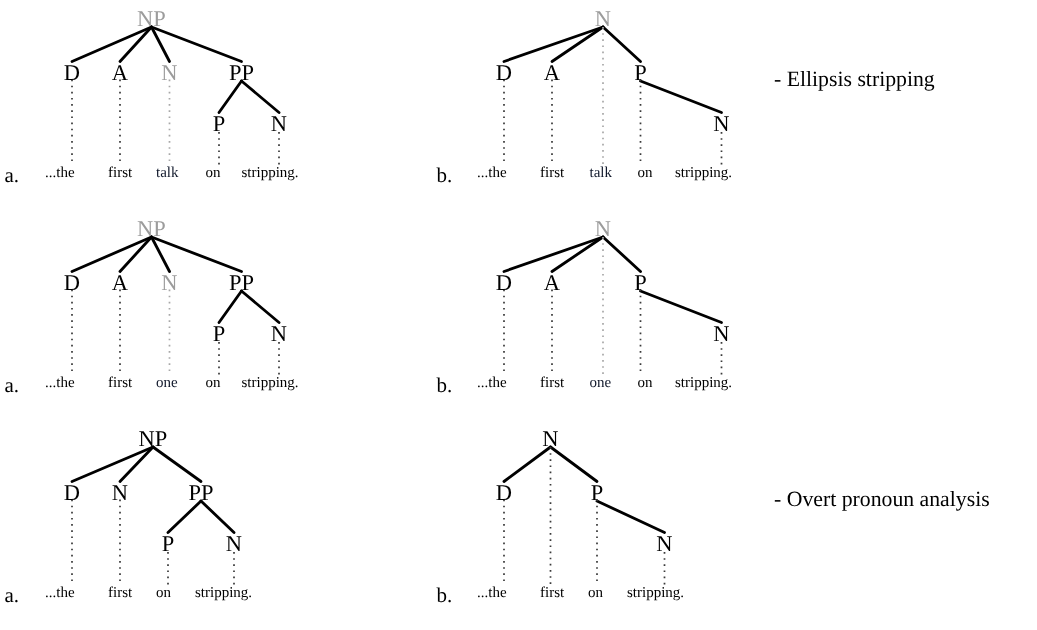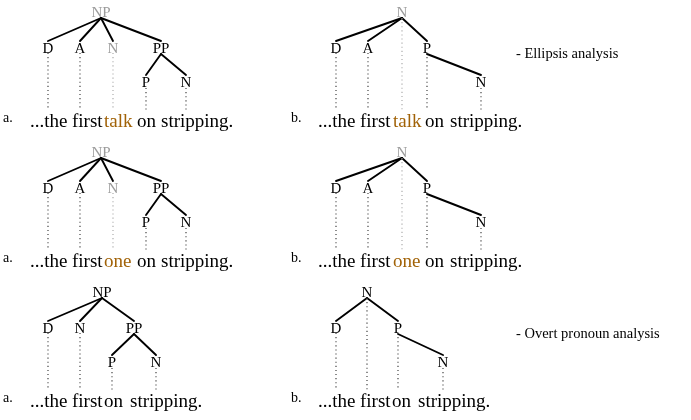--- a/index.html
+++ b/index.html
@@ -56,27 +56,27 @@
     stroke-dasharray: 1.1 3.0;
     stroke-linecap: butt;
     fill: none;
   }
   .leader.faded {
     stroke: #a8a8a8;
   }
   .sentence-text {
     position: absolute;
     font-family: "Liberation Serif", "DejaVu Serif", serif;
-    font-size: 19px;
+    font-size: 10px;
     white-space: pre;
     color: #000000;
     text-align: center;
   }
   .sentence-text.faded {
-    color: #a16207;
+    color: #0f172a;
   }
   .enum-label {
     position: absolute;
     font-family: "Liberation Serif", "DejaVu Serif", serif;
     font-size: 14px;
     color: #000000;
   }
   .analysis-caption {
     position: absolute;
     font-family: "Liberation Serif", "DejaVu Serif", serif;
@@ -129,21 +129,21 @@
       <span class="sentence-text" style="left: 72px; top: 110px;">first</span>
       <span class="sentence-text faded" style="left: 104px; top: 110px;">talk</span>
       <span class="sentence-text" style="left: 137px; top: 110px;">on</span>
       <span class="sentence-text" style="left: 161px; top: 110px;">stripping.</span>
       <span class="enum-label" style="left: 291px; top: 110px;">b.</span>
       <span class="sentence-text" style="left: 318px; top: 110px;">...the</span>
       <span class="sentence-text" style="left: 360px; top: 110px;">first</span>
       <span class="sentence-text faded" style="left: 393px; top: 110px;">talk</span>
       <span class="sentence-text" style="left: 425px; top: 110px;">on</span>
       <span class="sentence-text" style="left: 450px; top: 110px;">stripping.</span>
-      <span class="analysis-caption" style="left: 516px; top: 45px;">- Ellipsis analysis</span>
+      <span class="analysis-caption" style="left: 516px; top: 45px;">- Ellipsis stripping</span>
     </div>
     <div class="row" style="top: 140px;">
       <svg class="tree-svg" viewBox="0 0 691 140">
         <line class="branch" x1="101" y1="18" x2="48" y2="41"></line>
         <line class="branch" x1="101" y1="18" x2="80" y2="41"></line>
         <line class="branch" x1="101" y1="18" x2="113" y2="41"></line>
         <line class="branch" x1="101" y1="18" x2="161" y2="41"></line>
         <line class="branch" x1="161" y1="54" x2="146" y2="75"></line>
         <line class="branch" x1="161" y1="54" x2="186" y2="75"></line>
         <line class="leader" x1="48" y1="53" x2="48" y2="110"></line>

